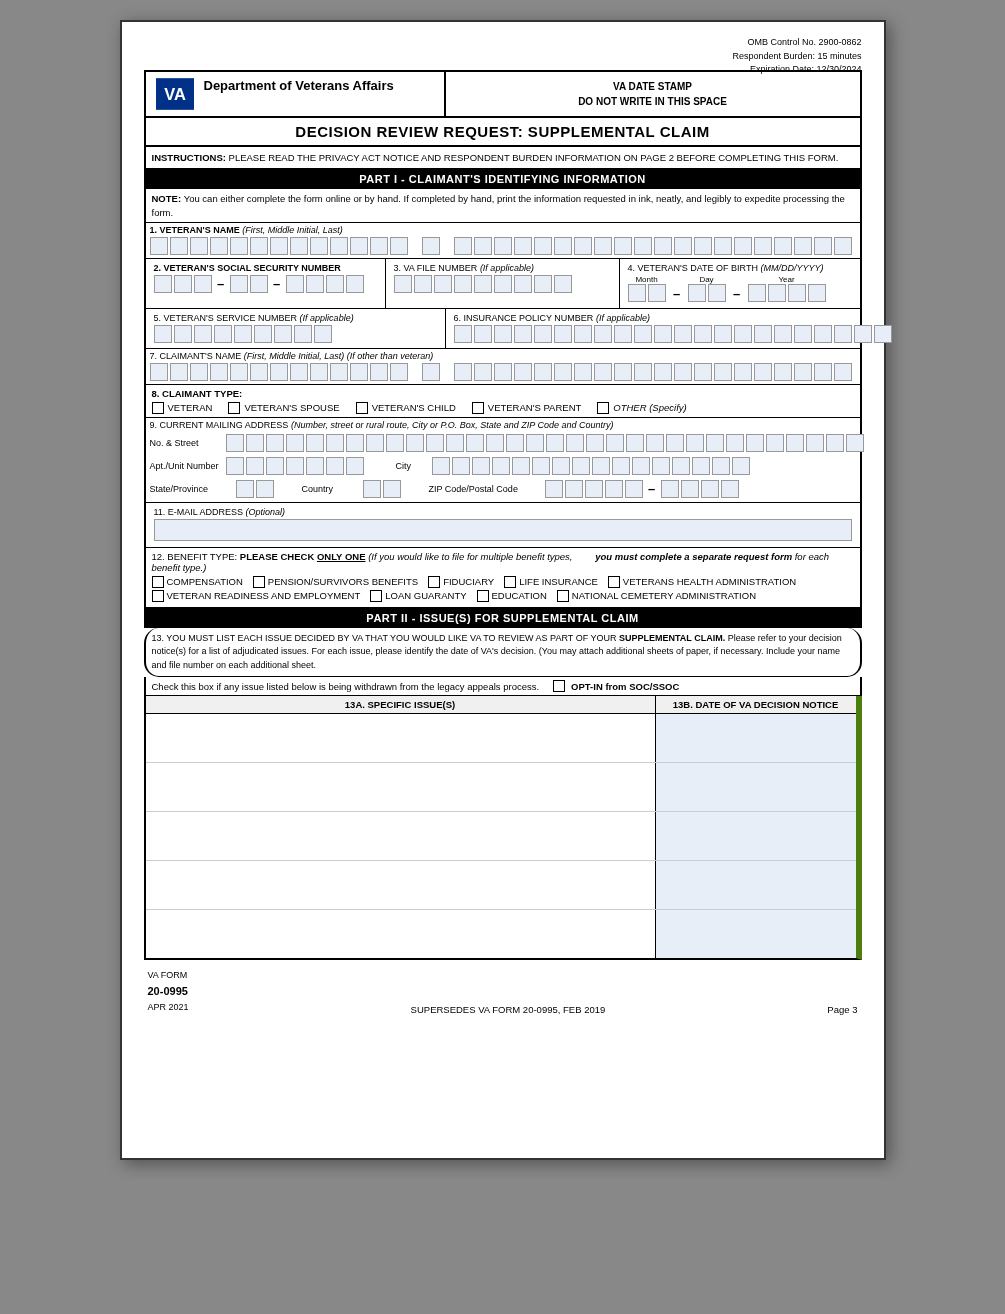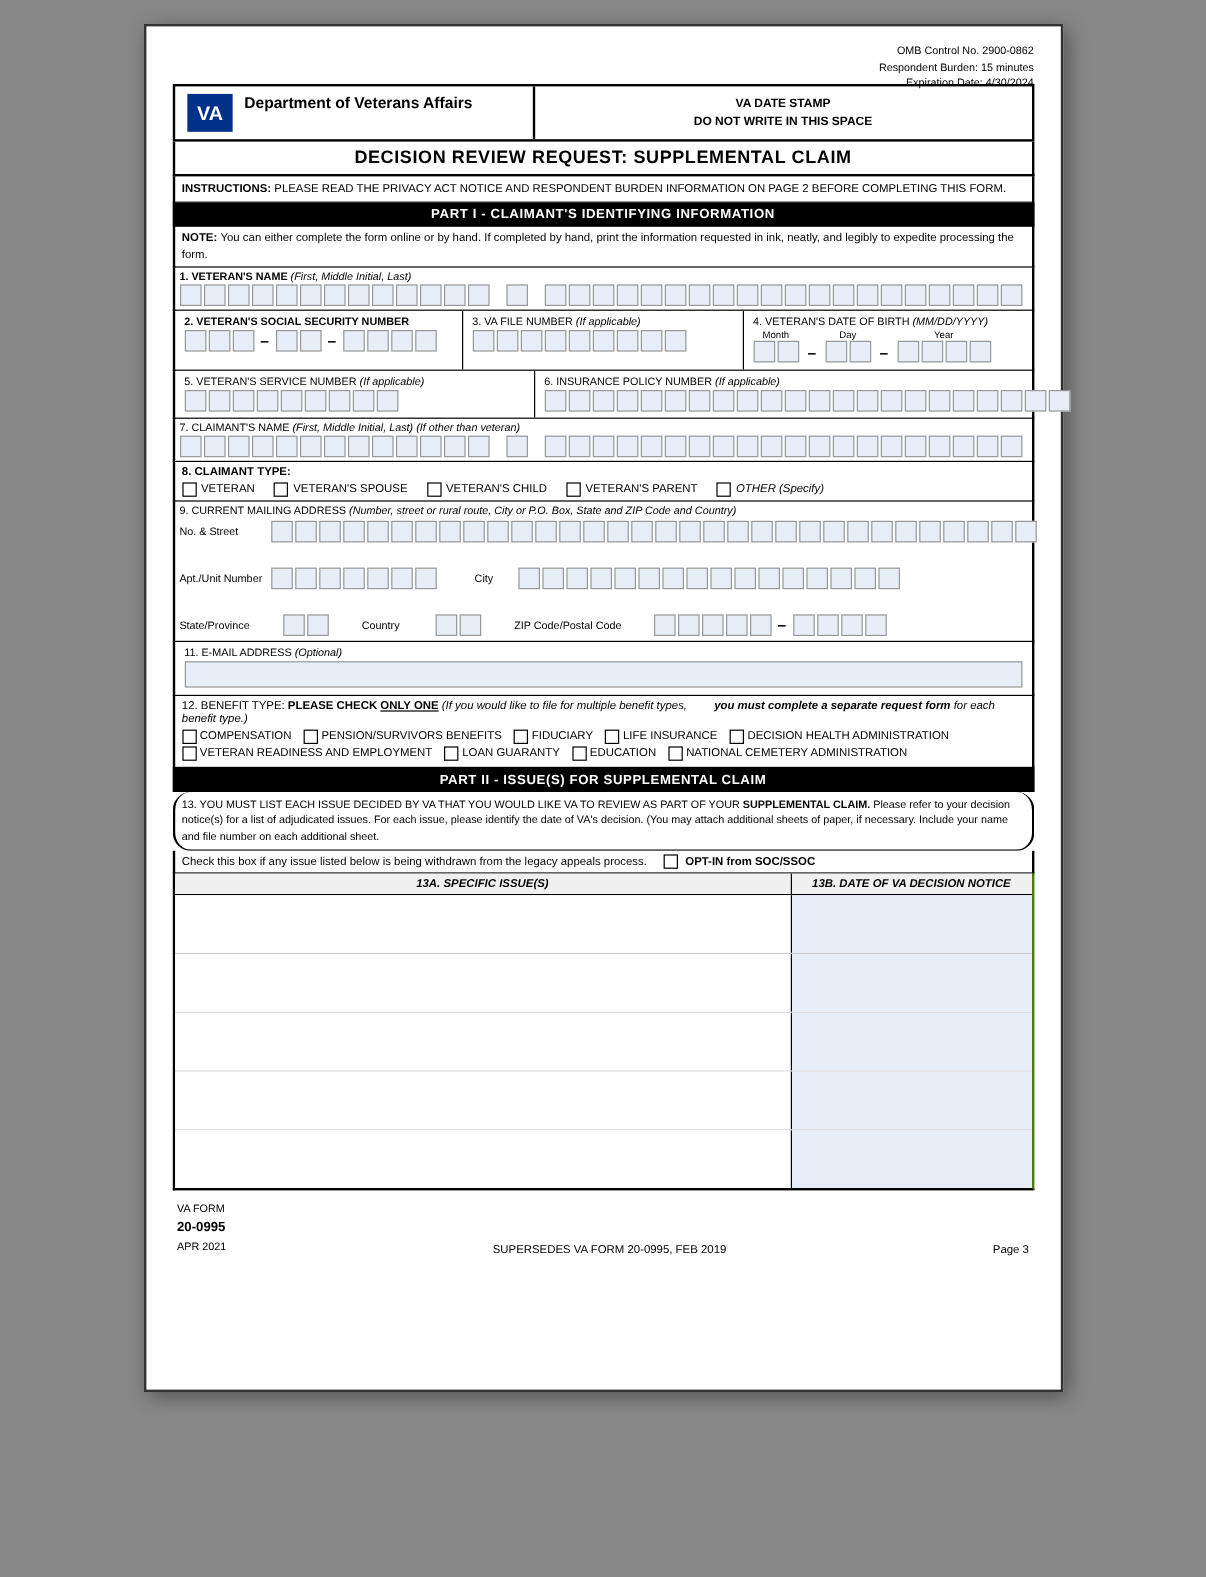--- a/index.html
+++ b/index.html
@@ -179,21 +179,21 @@
       border-right: 2px solid #000;
       border-bottom: 1px solid #000;
     }
     .address-label-row {
       padding: 2px 4px;
       font-size: 9px;
     }
     .address-fields {
       display: flex;
       flex-direction: column;
-      gap: 21px;
+      gap: 5px;
       padding: 2px 20px 4px 4px;
     }
     .addr-row {
       display: flex;
       align-items: center;
       gap: 6px;
     }
     .addr-label {
       font-size: 9px;
       white-space: nowrap;
@@ -246,23 +246,22 @@
       border-left: 2px solid #000;
       border-right: 2px solid #000;
       border-bottom: 1px solid #000;
       padding: 4px 6px;
       font-size: 9px;
       line-height: 1.5;
       border-radius: 15px;
     }
     .issue-table {
       border-left: 2px solid #000;
-      border-right: 2px solid #4d7c0f;
+      border-right: 6px solid #4d7c0f;
       border-bottom: 2px solid #000;
-      font-style: italic;
     }
     .issue-table-header {
       display: flex;
       border-bottom: 1px solid #000;
     }
     .issue-col-main {
       flex: 1;
       border-right: 1px solid #000;
       padding: 3px 6px;
       font-size: 9.5px;
@@ -332,21 +331,21 @@
     }
   </style>
 </head>
 <body>
 
 <div class="page">
 
   <div class="top-right-info">
     <div>OMB Control No. 2900-0862</div>
     <div>Respondent Burden: 15 minutes</div>
-    <div>Expiration Date: 4/30/2024</div>
+    <div>Expiration Date: 12/30/2024</div>
   </div>
 
   <div class="header-row">
     <div class="va-logo-area">
 
       <svg class="va-logo" viewBox="0 0 60 50" xmlns="http://www.w3.org/2000/svg">
         <rect width="60" height="50" fill="#003087"></rect>
         <text x="50%" y="55%" dominant-baseline="middle" text-anchor="middle" fill="white" font-size="26" font-weight="bold" font-family="Arial">VA</text>
       </svg>
       <div class="va-agency-name">Department of Veterans Affairs</div>
@@ -760,21 +759,21 @@
       <div class="benefit-option">
         <span class="checkbox"></span>
         <span>FIDUCIARY</span>
       </div>
       <div class="benefit-option">
         <span class="checkbox"></span>
         <span>LIFE INSURANCE</span>
       </div>
       <div class="benefit-option">
         <span class="checkbox"></span>
-        <span>DECISION HEALTH ADMINISTRATION</span>
+        <span>VETERANS HEALTH ADMINISTRATION</span>
       </div>
     </div>
 
     <div class="benefit-options-row">
       <div class="benefit-option">
         <span class="checkbox"></span>
         <span>VETERAN READINESS AND EMPLOYMENT</span>
       </div>
       <div class="benefit-option">
         <span class="checkbox"></span>

